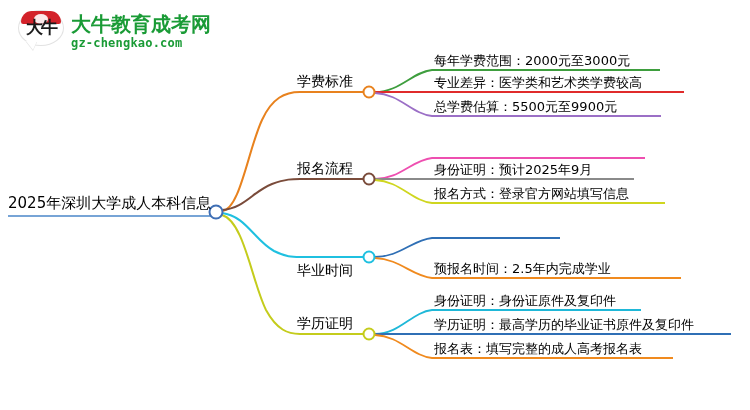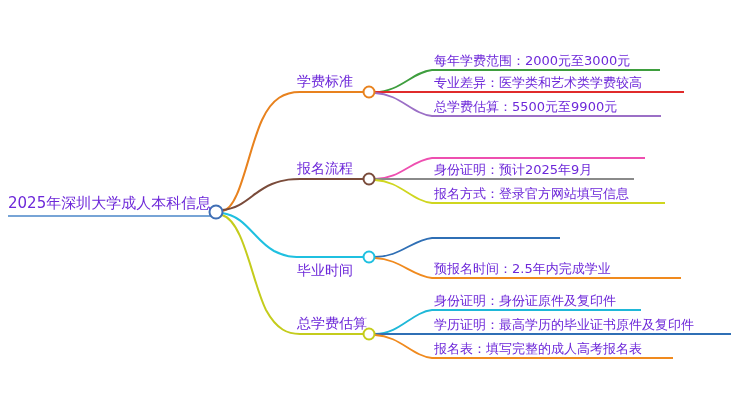--- a/index.html
+++ b/index.html
@@ -60,40 +60,52 @@
     letter-spacing: 0.2px; line-height: 15px;
     font-family: "DejaVu Sans Mono", monospace;
   }
 
   
   #wires { position: absolute; left: 0; top: 0; width: 750px; height: 410px; }
 
   
   .node-text {
     position: absolute;
-    color: #6d28d9;
+    color: #000000;
     white-space: nowrap;
     font-family: "DejaVu Sans", sans-serif;
   }
   .root-text {
     font-size: 15px;
     left: 8px; top: 194px;
   }
   .branch-text {
     font-size: 14px;
   }
   .leaf-text {
     font-size: 13px;
   }
 </style>
 </head>
 <body>
 
 <div id="root">
 
+  <div class="logo-wrap">
+    <div class="logo-mark">
+      <div class="logo-bubble"></div>
+      <div class="logo-bubble-top"></div>
+      <div class="logo-tail"></div>
+      <div class="logo-cn">大牛</div>
+    </div>
+    <div class="logo-text">
+      <div class="logo-title">大牛教育成考网</div>
+      <div class="logo-sub">gz-chengkao.com</div>
+    </div>
+  </div>
 
   <svg id="wires" viewBox="0 0 750 410">
 
     <path d="M8 216 L211 216" stroke="#4a86c8" stroke-width="1.6" fill="none"></path>
 
     <path d="M222 211 C 240 210, 248 150, 262 120 C 272 98, 285 92, 300 92" stroke="#e8821e" stroke-width="2" fill="none"></path>
 
     <path d="M222 210 C 245 208, 252 192, 272 184 C 286 179, 292 179, 300 179" stroke="#7a4b3a" stroke-width="2" fill="none"></path>
 
     <path d="M222 213 C 246 216, 254 240, 274 251 C 286 257, 292 257, 300 257" stroke="#1fc0e0" stroke-width="2" fill="none"></path>
@@ -125,21 +137,21 @@
     <circle cx="369" cy="179" r="5.5" fill="#ffffff" stroke="#7a4b3a" stroke-width="2"></circle>
     <circle cx="369" cy="257" r="5.5" fill="#ffffff" stroke="#1fc0e0" stroke-width="2"></circle>
     <circle cx="369" cy="334" r="5.5" fill="#ffffff" stroke="#c4cc1c" stroke-width="2"></circle>
   </svg>
 
   <div class="node-text root-text">2025年深圳大学成人本科信息</div>
 
   <div class="node-text branch-text" style="left:297px; top:73px;">学费标准</div>
   <div class="node-text branch-text" style="left:297px; top:160px;">报名流程</div>
   <div class="node-text branch-text" style="left:297px; top:238px;margin-top:24px;">毕业时间</div>
-  <div class="node-text branch-text" style="left:297px; top:315px;">总学费估算</div>
+  <div class="node-text branch-text" style="left:297px; top:315px;">学历证明</div>
 
   <div class="node-text leaf-text" style="left:434px; top:52px;">每年学费范围：2000元至3000元</div>
   <div class="node-text leaf-text" style="left:434px; top:74px;">专业差异：医学类和艺术类学费较高</div>
   <div class="node-text leaf-text" style="left:434px; top:98px;">总学费估算：5500元至9900元</div>
 
   <div class="node-text leaf-text" style="left:434px; top:161px;">身份证明：预计2025年9月</div>
   <div class="node-text leaf-text" style="left:434px; top:185px;">报名方式：登录官方网站填写信息</div>
 
   <div class="node-text leaf-text" style="left:434px; top:260px;">预报名时间：2.5年内完成学业</div>
 

